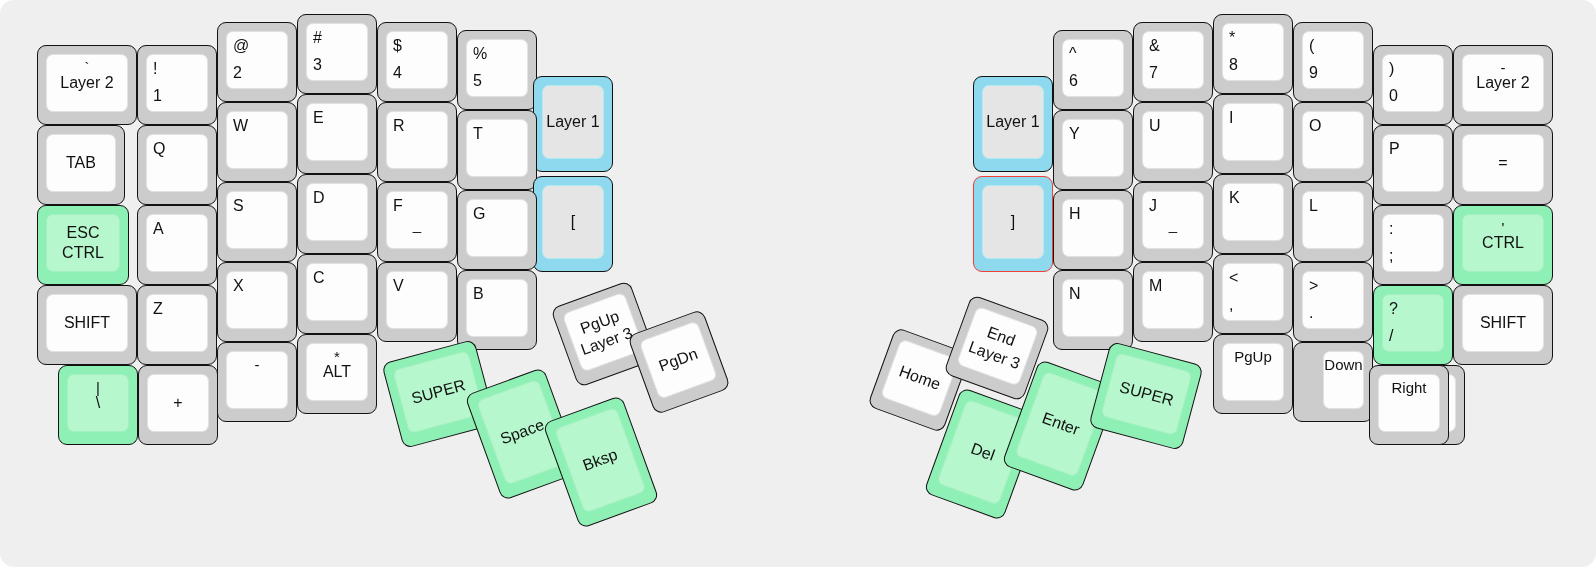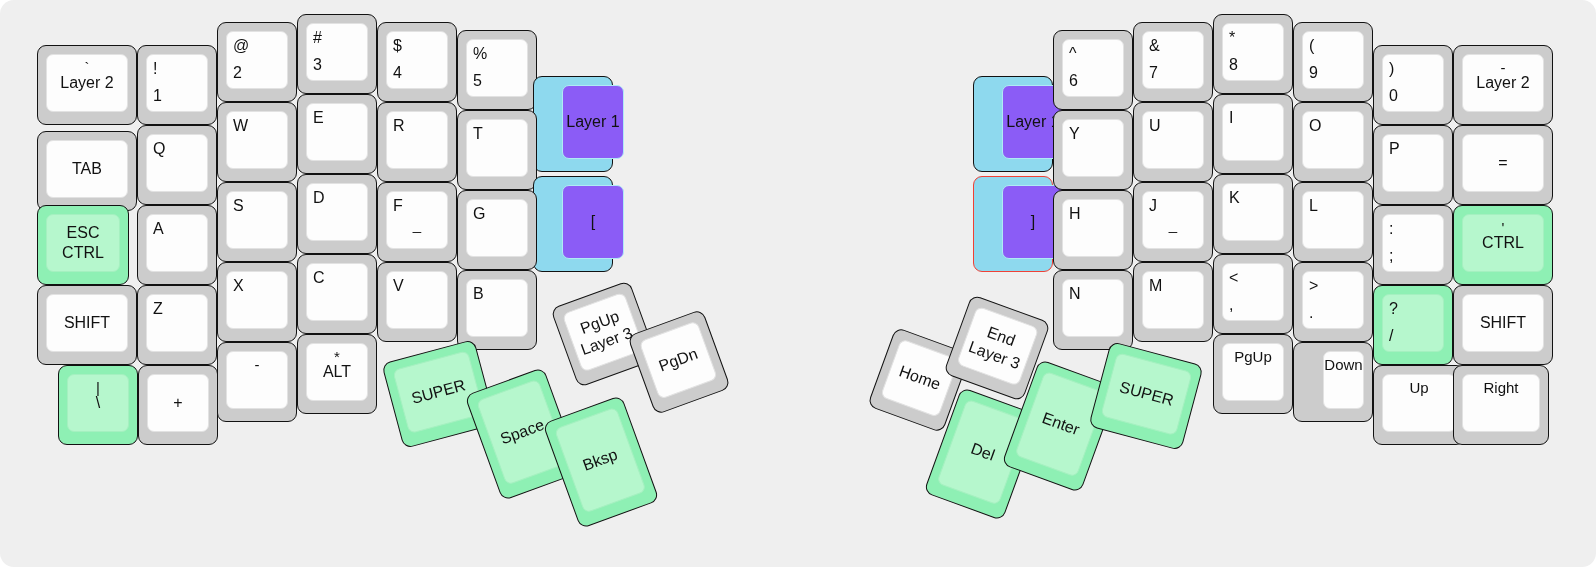--- a/index.html
+++ b/index.html
@@ -30,21 +30,21 @@
     width:100%;height:100%;
     box-sizing:border-box;
     background:#fdfdfd;
     border:1px solid #e2e2e2;
     border-radius:7px;
   }
   
   .key.green{background:#8ef0b4;}
   .key.green .cap{background:#b6f7cd;border-color:#a5f0c0;}
   .key.blue{background:#8ed9ee;}
-  .key.blue .cap{background:#8b5cf6;border-color:#b0eaf5;margin-left:20px;}
+  .key.blue .cap{background:#e5e5e5;border-color:#b0eaf5;}
   .key.selected{border-color:#ef4136;}
 
   
   .lg{
     position:absolute;
     color:#111;
     font-size:16px;
     line-height:1;
     white-space:pre;
   }
@@ -100,21 +100,21 @@
         <div class="cap">
           <span class="lg tl">%</span>
           <span class="lg bl">5</span>
         </div>
       </div>
       <div class="key blue" style="left: 533px; top: 76px; width: 80px; height: 96px;">
         <div class="cap">
           <span class="lg ctr">Layer 1</span>
         </div>
       </div>
-      <div class="key " style="left: 37px; top: 131px; width: 100px; height: 80px;">
+      <div class="key " style="left: 37px; top: 125px; width: 88px; height: 80px;">
         <div class="cap">
           <span class="lg ctr">TAB</span>
         </div>
       </div>
       <div class="key " style="left: 137px; top: 125px; width: 80px; height: 80px;">
         <div class="cap">
           <span class="lg tl">Q</span>
         </div>
       </div>
       <div class="key " style="left: 217px; top: 102px; width: 80px; height: 80px;">
@@ -404,21 +404,21 @@
       <div class="key " style="left: 1293px; top: 342px; width: 80px; height: 80px; padding-left: 29px;">
         <div class="cap">
           <span class="lg tc">Down</span>
         </div>
       </div>
       <div class="key " style="left: 1373px; top: 365px; width: 92px; height: 80px;">
         <div class="cap">
           <span class="lg tc">Up</span>
         </div>
       </div>
-      <div class="key " style="left: 1453px; top: 365px; width: 96px; height: 80px;">
+      <div class="key " style="left: 1369px; top: 365px; width: 80px; height: 80px;">
         <div class="cap">
           <span class="lg tc">Right</span>
         </div>
       </div>
       <div class="key " style="left: 879px; top: 338px; width: 80px; height: 84px; transform: rotate(20deg);">
         <div class="cap">
           <span class="lg ctr">Home</span>
         </div>
       </div>
       <div class="key " style="left: 955px; top: 306px; width: 84px; height: 84px; transform: rotate(20deg);">

